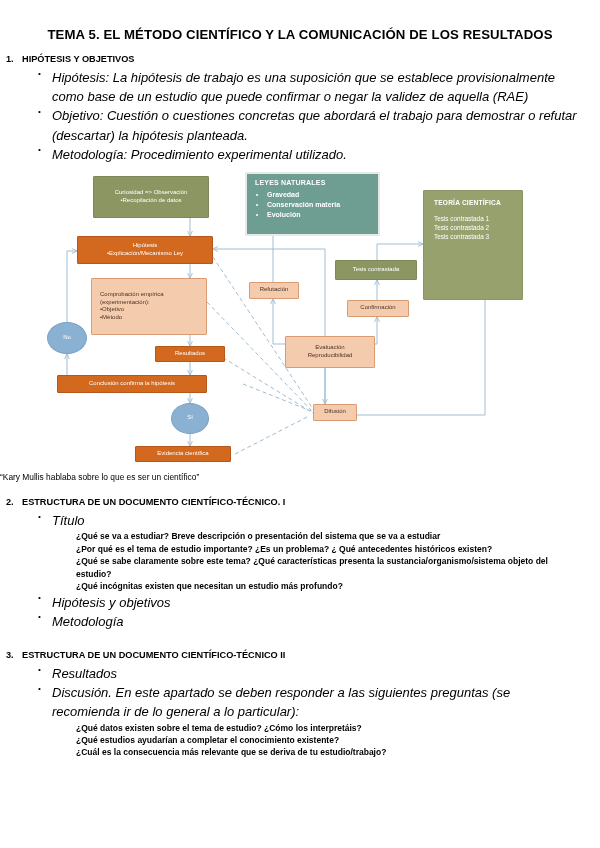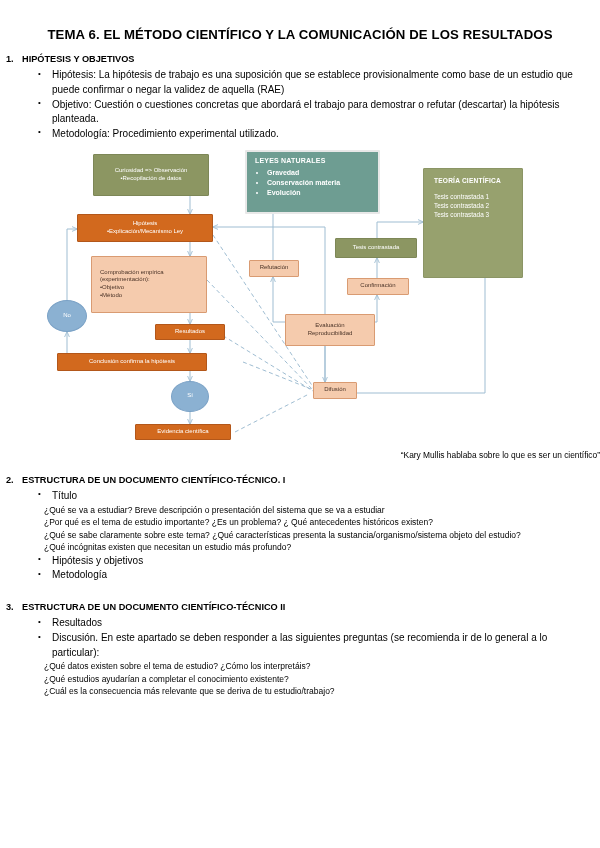--- a/index.html
+++ b/index.html
@@ -43,42 +43,44 @@
     left: 6px;
     top: 0;
   }
   ul.bullets {
     list-style: none;
     margin: 0;
     padding: 0 0 0 0;
   }
   ul.bullets > li {
     position: relative;
-    font-size: 10px;
+    font-size: 13px;
     line-height: 1.47;
     padding-left: 52px;
     margin: 0 22px 0 0;
     text-align: left;
+    font-style: italic;
   }
   ul.bullets > li::before {
     content: "\2022";
     position: absolute;
     left: 38px;
     top: -0.5px;
     font-size: 8px;
   }
   .sub-line {
     font-size: 8.5px;
     line-height: 1.47;
-    padding-left: 44px;
+    padding-left: 76px;
     margin-right: 28px;
+    font-weight: bold;
   }
   .block-1 { margin-top: 4px; }
   .quote {
-    text-align: right;
+    text-align: left;
     font-size: 8.4px;
     margin: 8px 0 0 0;
   }
 
   
   .diagram {
     position: relative;
     width: 510px;
     height: 292px;
     margin: 8px auto 0 auto;
@@ -139,21 +141,21 @@
     left: 0; top: 0;
     width: 510px; height: 292px;
     overflow: visible;
   }
 </style>
 </head>
 <body>
 
 <div class="page">
 
-  <div class="doc-title">TEMA 6. EL MÉTODO CIENTÍFICO Y LA COMUNICACIÓN DE LOS RESULTADOS</div>
+  <div class="doc-title">TEMA 5. EL MÉTODO CIENTÍFICO Y LA COMUNICACIÓN DE LOS RESULTADOS</div>
 
   <div class="block-1">
     <div class="section-head">
       <span class="num">1.</span>
       <span>HIPÓTESIS Y OBJETIVOS</span>
     </div>
     <ul class="bullets">
       <li>Hipótesis: La hipótesis de trabajo es una suposición que se establece provisionalmente como base de un estudio que puede confirmar o negar la validez de aquella (RAE)</li>
       <li>Objetivo: Cuestión o cuestiones concretas que abordará el trabajo para demostrar o refutar (descartar) la hipótesis planteada.</li>
       <li>Metodología: Procedimiento experimental utilizado.</li>

